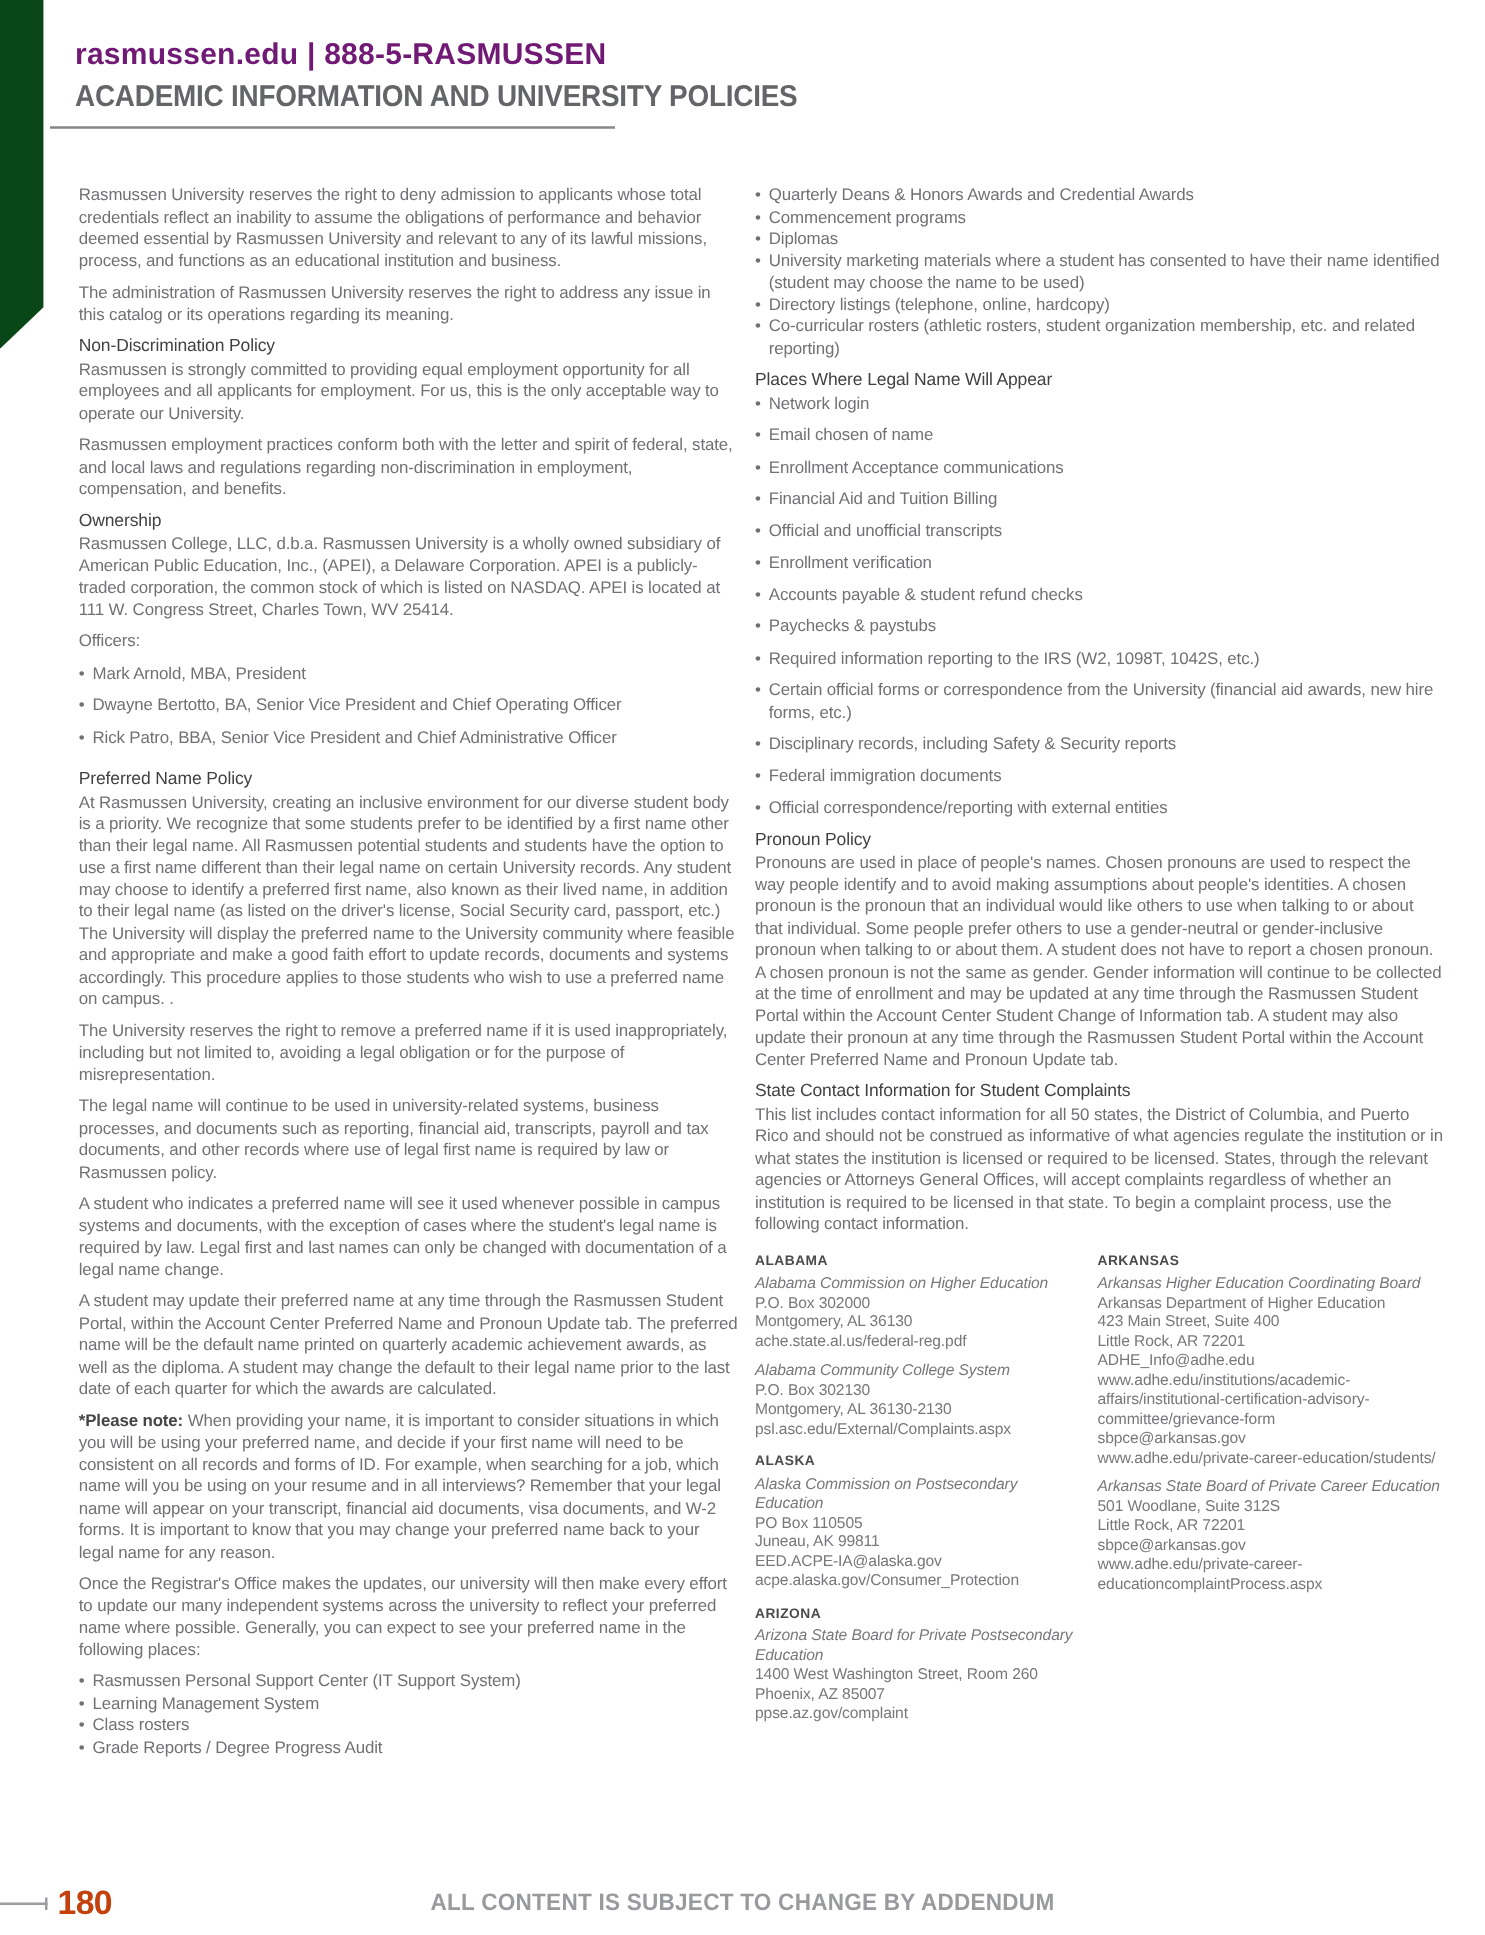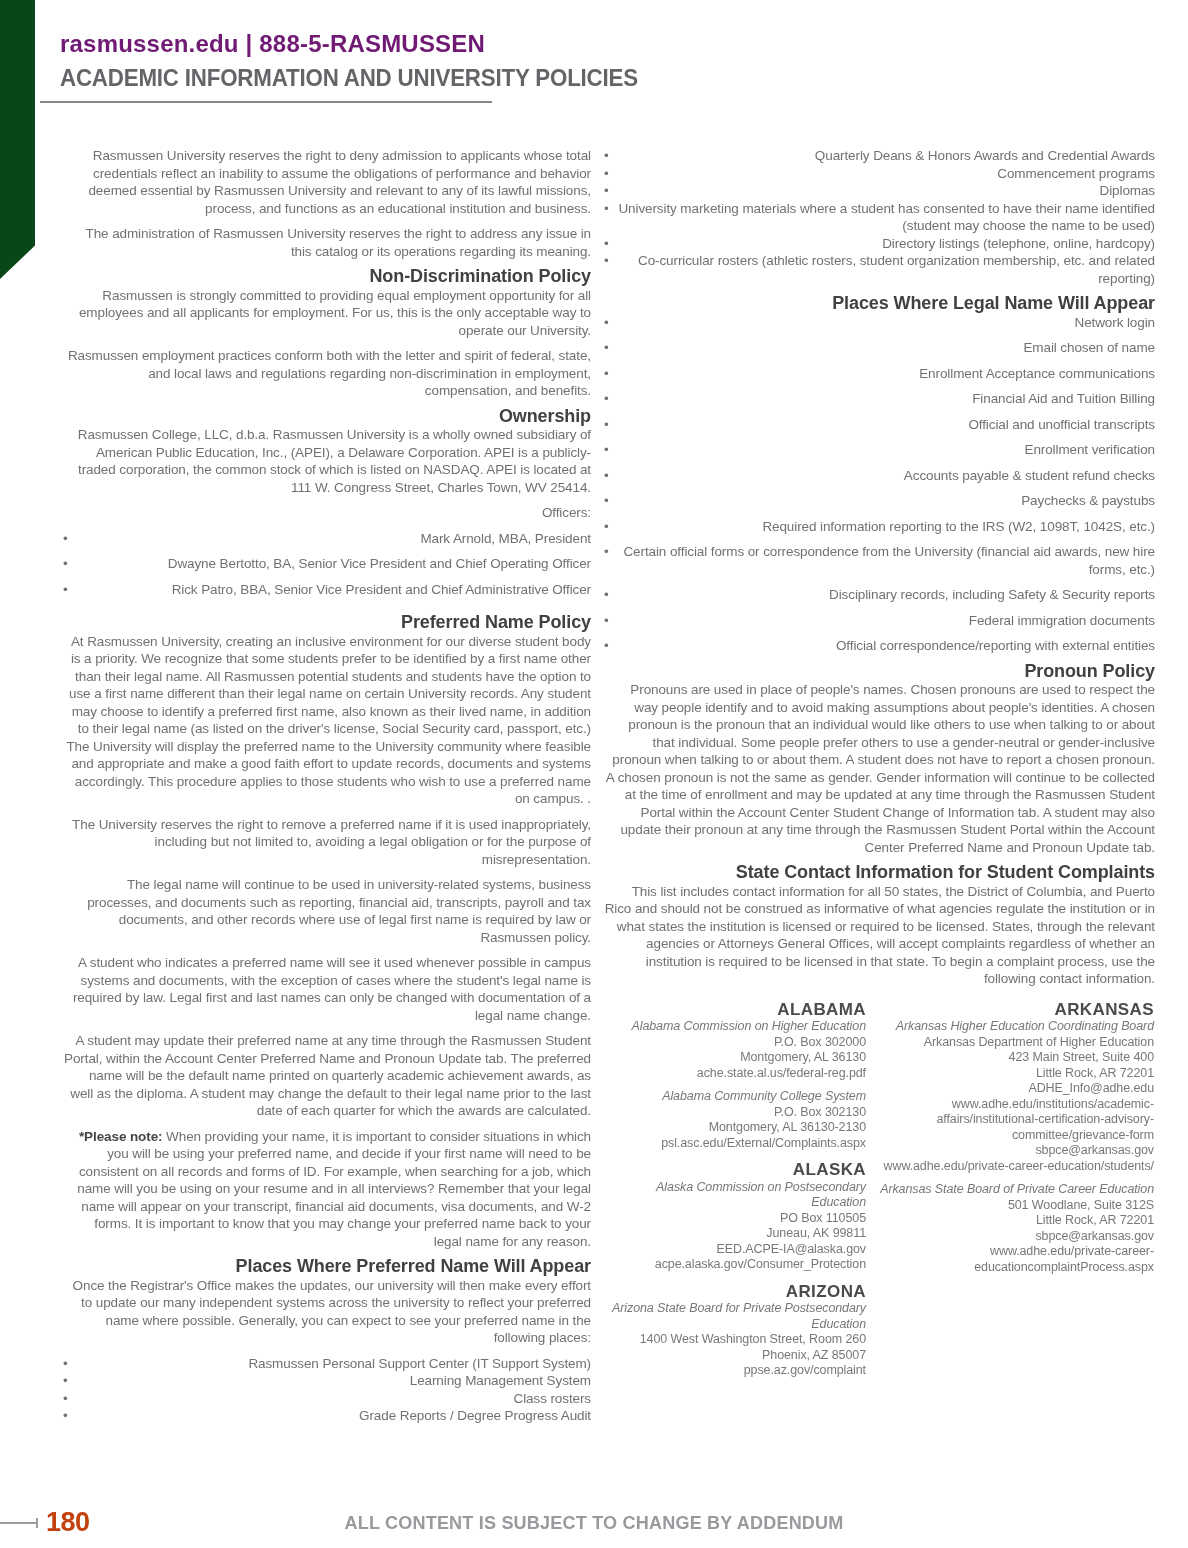--- a/index.html
+++ b/index.html
@@ -12,41 +12,41 @@
 
   
   .header { position:absolute; left:60px; top:30px; width:560px; }
   .site { font-size:24px; color:#701a75; letter-spacing:.2px; margin:0 0 6px 0; font-weight:bold; }
   .title { font-size:24px; font-weight:bold; color:#646568; margin:0; letter-spacing:-.2px;
            transform:scaleX(.93); transform-origin:left center; white-space:nowrap; }
   .hrule { position:absolute; left:40px; top:101px; width:452px; height:2px; background:#85878a; }
 
   
   .content { position:absolute; left:63px; top:147px; width:1092px; display:flex; gap:13px; }
-  .col { color:#707174; font-size:13.5px; line-height:17.5px; letter-spacing:-.1px;text-align:right; }
+  .col { color:#707174; font-size:13.5px; line-height:17.5px; letter-spacing:-.1px; }
   .col-left  { width:528px; }
   .col-right { width:551px; }
 
   .col p { margin:0 0 8px 0; }
   .col strong { color:#454547; }
-  h3.subhead { font-size:18px; line-height:17.5px; color:#414143; margin:3px 0 1px 0; font-weight:bold; }
+  h3.subhead { font-size:14px; line-height:17.5px; color:#414143; margin:3px 0 1px 0; font-weight:normal; }
   h3.subhead.mt { margin-top:16px; }
 
   ul.bullets { list-style:none; margin:0 0 8px 0; padding:0; }
   ul.bullets li { position:relative; padding-left:11px; }
   ul.bullets li::before { content:"\2022"; position:absolute; left:0; top:0; color:#707174; }
   ul.tight li { margin:0; }
   ul.spaced li { margin:0 0 8px 0; }
 
   
   .states { display:flex; gap:12px; margin-top:12px; }
   .state-col { font-size:12.5px; line-height:15.5px; color:#77787b; }
   .state-col.c0 { width:262px; }
   .state-col.c1 { width:276px; }
-  .state-name { font-weight:bold; color:#4a4b4d; letter-spacing:.4px; margin:11px 0 2px 0; font-size:17px; }
+  .state-name { font-weight:bold; color:#4a4b4d; letter-spacing:.4px; margin:11px 0 2px 0; font-size:11px; }
   .state-group:first-child .state-name { margin-top:2px; }
   .agency { margin:0 0 8px 0; }
   .agency-name { font-style:italic; }
   .contact-line { overflow-wrap:anywhere; word-break:break-word; }
 
   
   .footer { position:absolute; left:0; top:1495px; width:1188px; height:53px; }
   .pn-rule { position:absolute; left:0; top:27px; width:38px; height:2px; background:#9b9da0; }
   .pn-rule::after { content:""; position:absolute; right:0; top:-4px; width:2px; height:10px; background:#9b9da0; }
   .page-num { position:absolute; left:46px; top:12px; font-size:27px; font-weight:bold; color:#c2410c; letter-spacing:-.5px; }
@@ -81,21 +81,20 @@
           <li>Dwayne Bertotto, BA, Senior Vice President and Chief Operating Officer</li>
           <li>Rick Patro, BBA, Senior Vice President and Chief Administrative Officer</li>
         </ul>
         <h3 class="subhead mt">Preferred Name Policy</h3>
         <p>At Rasmussen University, creating an inclusive environment for our diverse student body is a priority. We recognize that some students prefer to be identified by a first name other than their legal name. All Rasmussen potential students and students have the option to use a first name different than their legal name on certain University records. Any student may choose to identify a preferred first name, also known as their lived name, in addition to their legal name (as listed on the driver's license, Social Security card, passport, etc.) The University will display the preferred name to the University community where feasible and appropriate and make a good faith effort to update records, documents and systems accordingly. This procedure applies to those students who wish to use a preferred name on campus. .</p>
         <p>The University reserves the right to remove a preferred name if it is used inappropriately, including but not limited to, avoiding a legal obligation or for the purpose of misrepresentation.</p>
         <p>The legal name will continue to be used in university-related systems, business processes, and documents such as reporting, financial aid, transcripts, payroll and tax documents, and other records where use of legal first name is required by law or Rasmussen policy.</p>
         <p>A student who indicates a preferred name will see it used whenever possible in campus systems and documents, with the exception of cases where the student's legal name is required by law. Legal first and last names can only be changed with documentation of a legal name change.</p>
         <p>A student may update their preferred name at any time through the Rasmussen Student Portal, within the Account Center Preferred Name and Pronoun Update tab. The preferred name will be the default name printed on quarterly academic achievement awards, as well as the diploma. A student may change the default to their legal name prior to the last date of each quarter for which the awards are calculated.</p>
         <p><strong>*Please note:</strong> When providing your name, it is important to consider situations in which you will be using your preferred name, and decide if your first name will need to be consistent on all records and forms of ID. For example, when searching for a job, which name will you be using on your resume and in all interviews? Remember that your legal name will appear on your transcript, financial aid documents, visa documents, and W-2 forms. It is important to know that you may change your preferred name back to your legal name for any reason.</p>
-        <h3 class="subhead">Places Where Preferred Name Will Appear</h3>
         <p>Once the Registrar's Office makes the updates, our university will then make every effort to update our many independent systems across the university to reflect your preferred name where possible. Generally, you can expect to see your preferred name in the following places:</p>
         <ul class="bullets tight">
           <li>Rasmussen Personal Support Center (IT Support System)</li>
           <li>Learning Management System</li>
           <li>Class rosters</li>
           <li>Grade Reports / Degree Progress Audit</li>
         </ul>
       </div>
     <div class="col col-right">
       <div>

